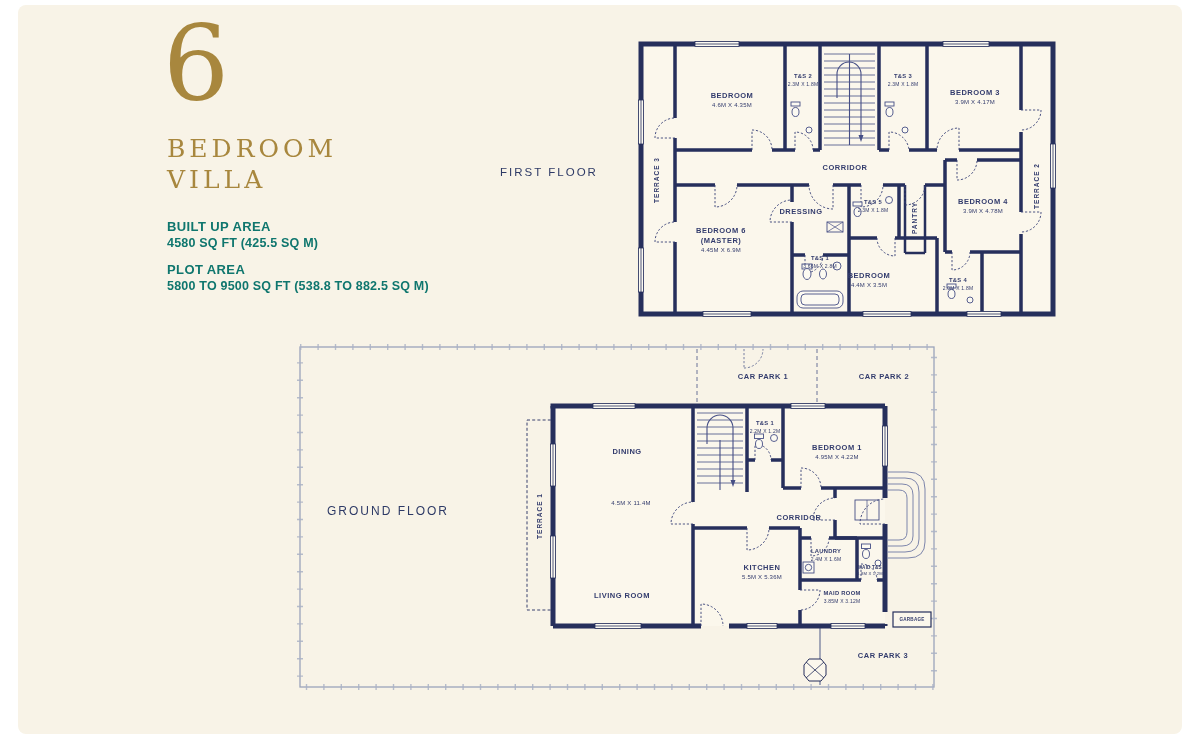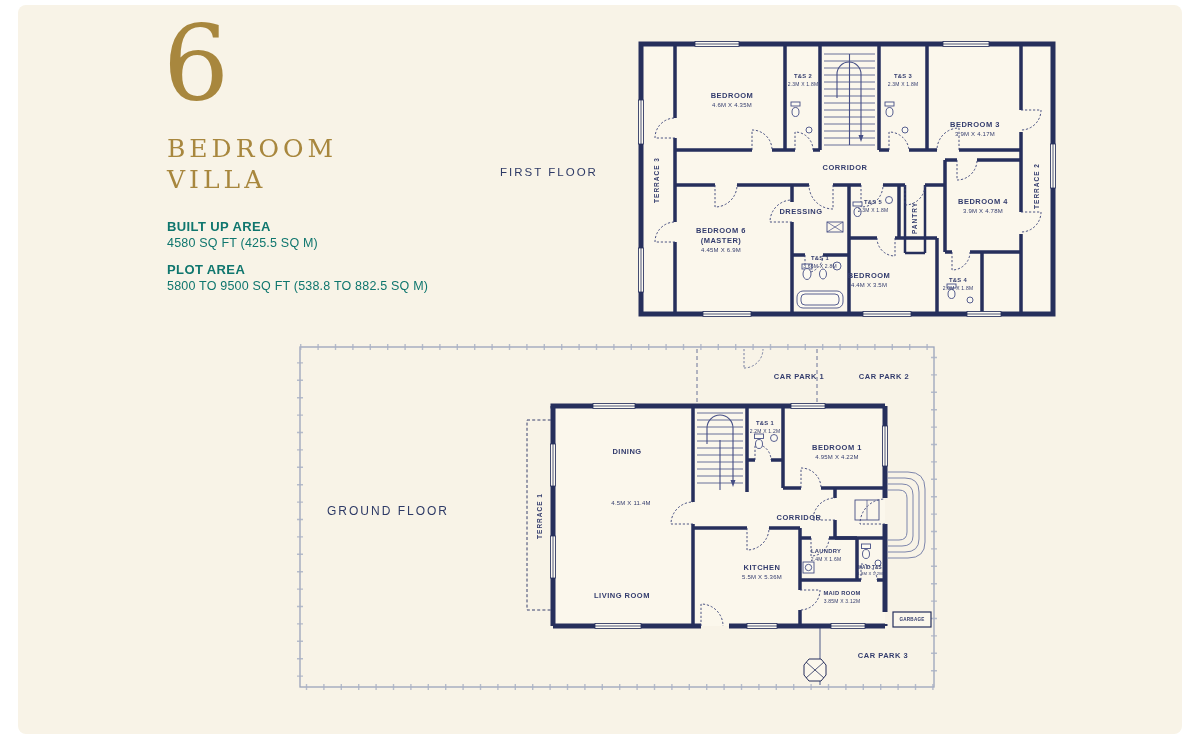--- a/index.html
+++ b/index.html
@@ -8,21 +8,21 @@
   .cream{position:absolute;left:18px;top:5px;right:18px;bottom:8px;background:#f8f3e7;border-radius:8px;}
 
   
   .big-number{position:absolute;left:163px;top:12px;font-family:"DejaVu Serif",serif;
               font-size:104px;line-height:1;color:#a8873e;}
   .villa-title{position:absolute;left:167px;top:133px;font-family:"DejaVu Serif",serif;
                font-size:25px;letter-spacing:4px;color:#a8873e;line-height:1.25;}
   .villa-title span{display:block;}
   .info-block{position:absolute;color:#0f766e;}
   .info-label{font-size:13px;font-weight:700;letter-spacing:.4px;display:block;}
-  .info-value{font-size:12.5px;font-weight:400;letter-spacing:.2px;display:block;margin-top:2px;}
+  .info-value{font-size:12.5px;font-weight:700;letter-spacing:.2px;display:block;margin-top:2px;}
 
   .floor-title{position:absolute;color:#2e3a66;font-size:11.5px;letter-spacing:2px;font-weight:500;}
 
   
   .plan{position:absolute;}
   .plan svg{position:absolute;left:0;top:0;}
   .rlabel{position:absolute;transform:translate(-50%,-50%);text-align:center;color:#333c6d;
           font-size:7.5px;font-weight:700;letter-spacing:.5px;line-height:1.35;white-space:nowrap;}
   .rlabel .dims{display:block;font-size:6px;font-weight:400;letter-spacing:.2px;}
   .rlabel.tiny{font-size:5.8px;letter-spacing:.3px;}
@@ -153,21 +153,21 @@
       <span class="dims">4.6M X 4.35M</span>
     </div>
     <div class="rlabel tiny" style="left:166px;top:40px;">
       <span>T&amp;S 2</span>
       <span class="dims">2.3M X 1.8M</span>
     </div>
     <div class="rlabel tiny" style="left:266px;top:40px;">
       <span>T&amp;S 3</span>
       <span class="dims">2.3M X 1.8M</span>
     </div>
-    <div class="rlabel" style="left:338px;top:57px;margin-top:32px;">
+    <div class="rlabel" style="left:338px;top:57px;">
       <span>BEDROOM 3</span>
       <span class="dims">3.9M X 4.17M</span>
     </div>
     <div class="rlabel" style="left:208px;top:128px;">
       <span>CORRIDOR</span>
     </div>
     <div class="rlabel" style="left:164px;top:172px;">
       <span>DRESSING</span>
     </div>
     <div class="rlabel tiny" style="left:236px;top:166px;">
@@ -299,21 +299,21 @@
         <rect x="566.5" y="204" width="9" height="4.5"></rect>
           <ellipse cx="571" cy="214" rx="3.5" ry="4.5"></ellipse>
         <circle cx="583" cy="223" r="3"></circle>
         <rect x="508" y="222" width="11" height="11"></rect>
           <circle cx="513.5" cy="227.5" r="3.2"></circle>
         <rect x="560" y="160" width="24" height="20" fill="none"></rect>
           <path d="M572,160 V180" fill="none" stroke-width="0.7"></path>
       </g>
     </svg>
 
-    <div class="rlabel" style="left:468px;top:37px;margin-left:36px;">
+    <div class="rlabel" style="left:468px;top:37px;">
       <span>CAR PARK 1</span>
     </div>
     <div class="rlabel" style="left:589px;top:37px;text-align:center;">
       <span>CAR PARK 2</span>
     </div>
     <div class="rlabel tiny" style="left:470px;top:87px;">
       <span>T&amp;S 1</span>
       <span class="dims">2.2M X 1.2M</span>
     </div>
     <div class="rlabel" style="left:542px;top:112px;">

